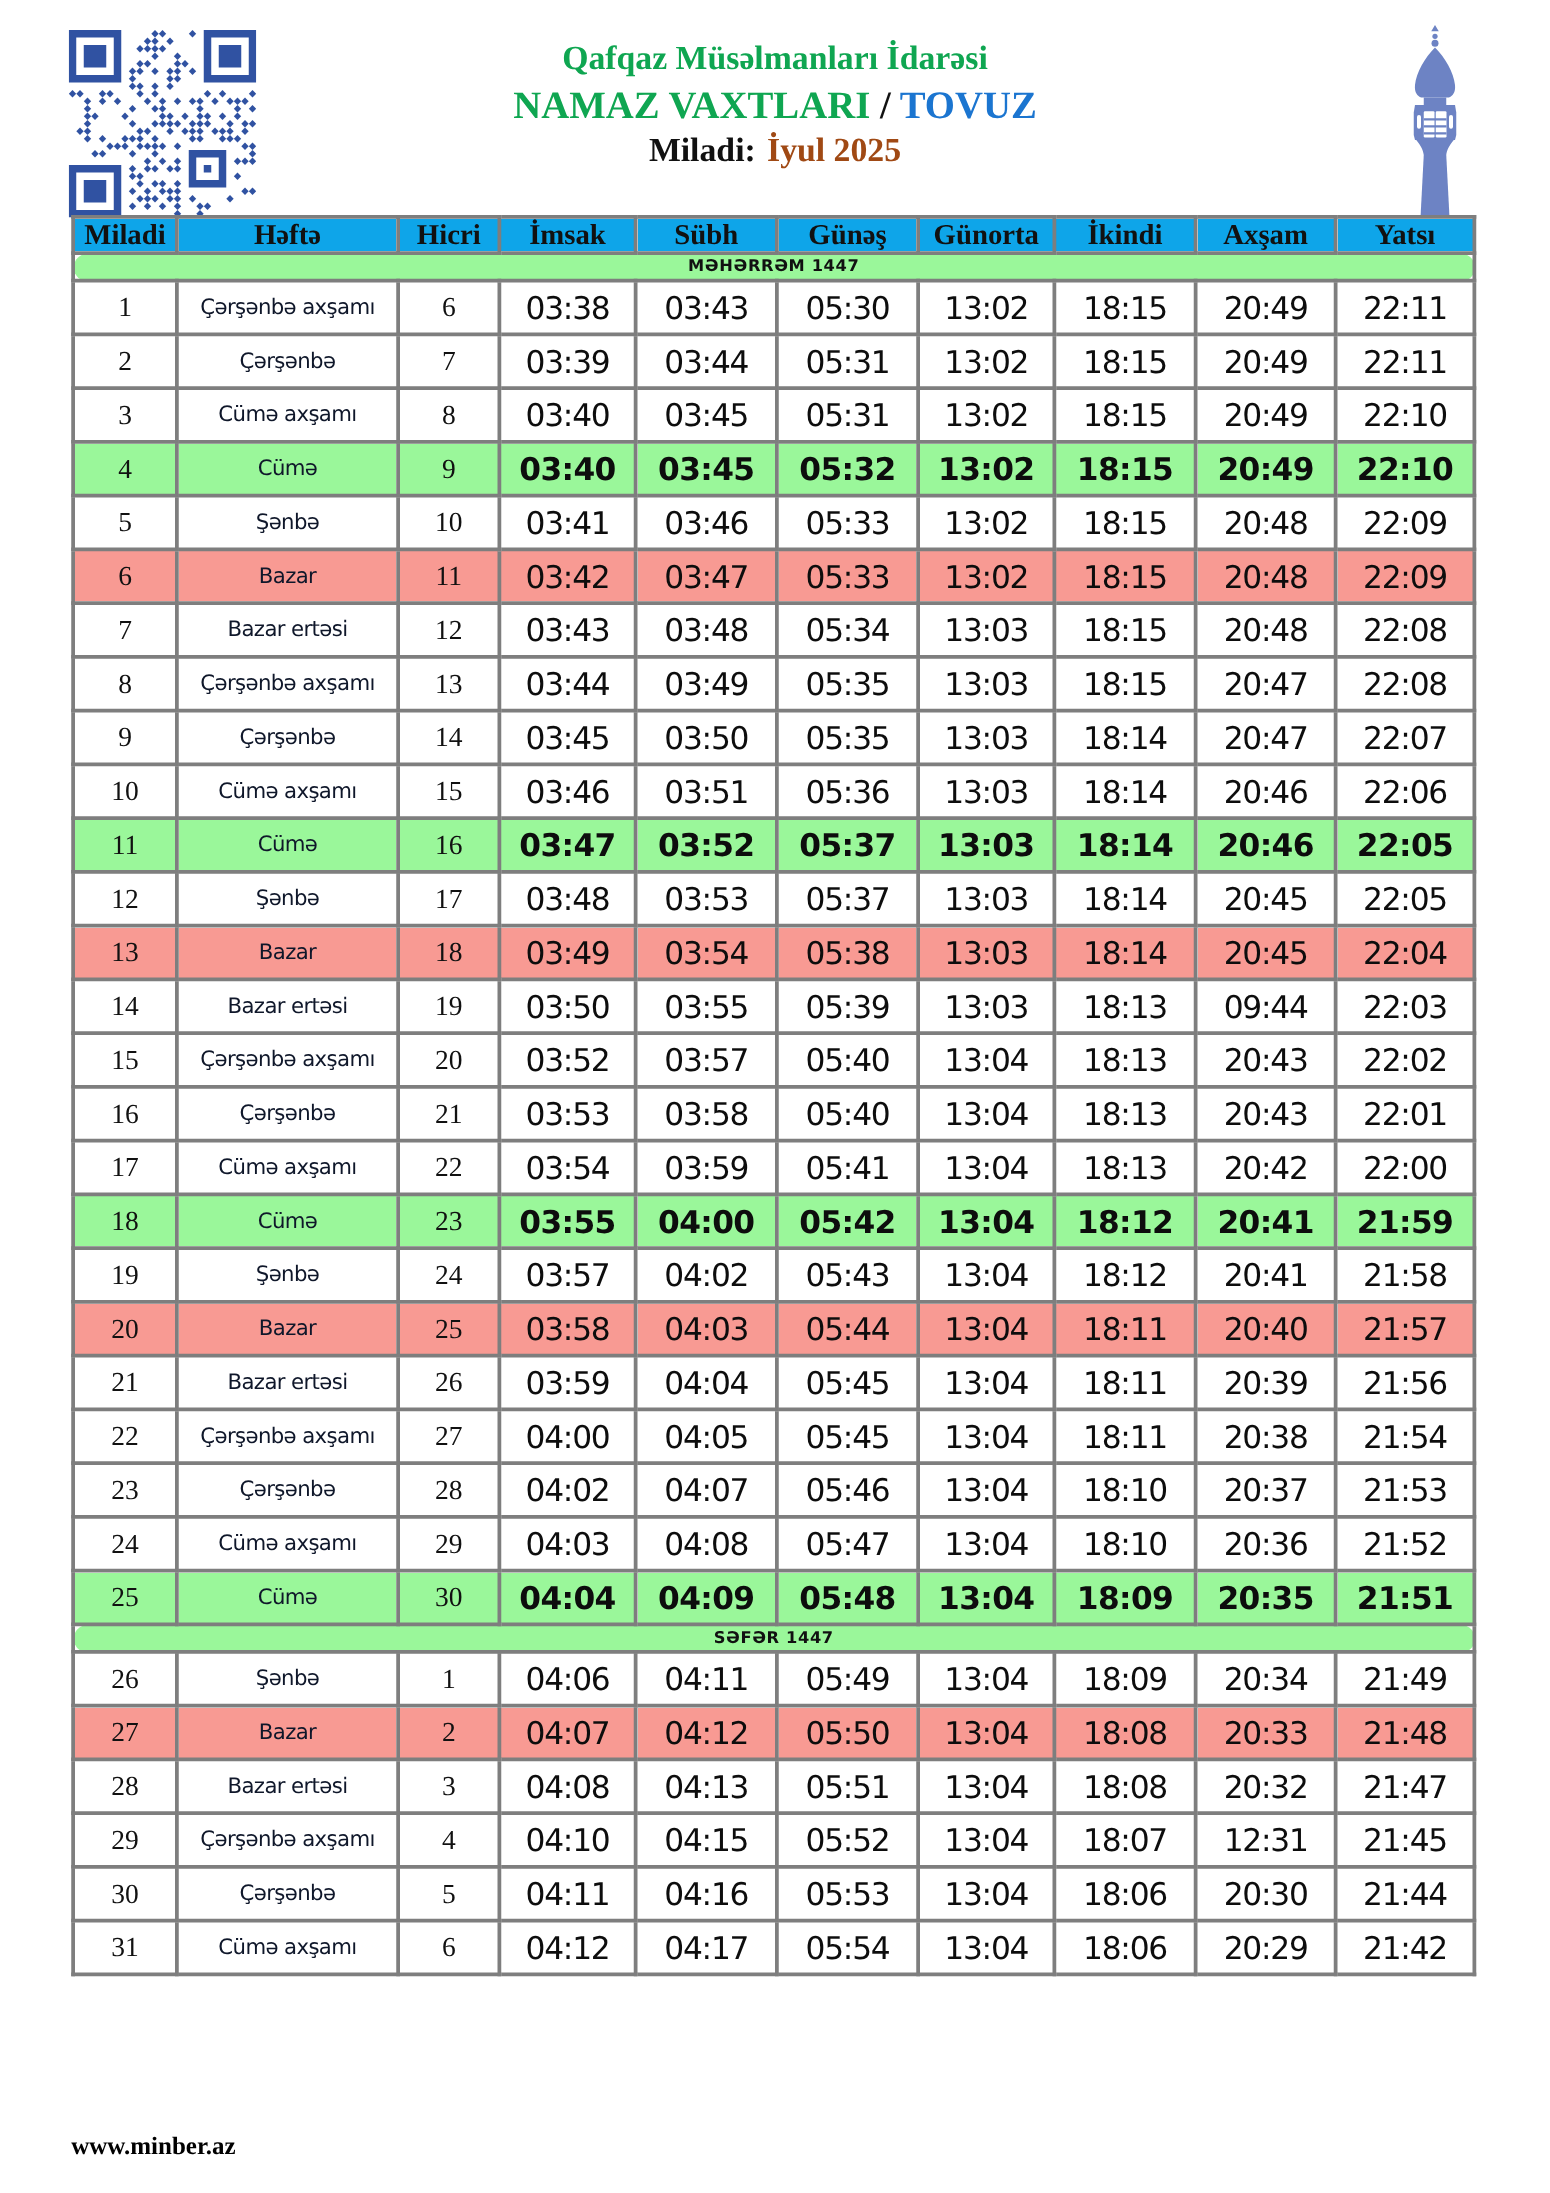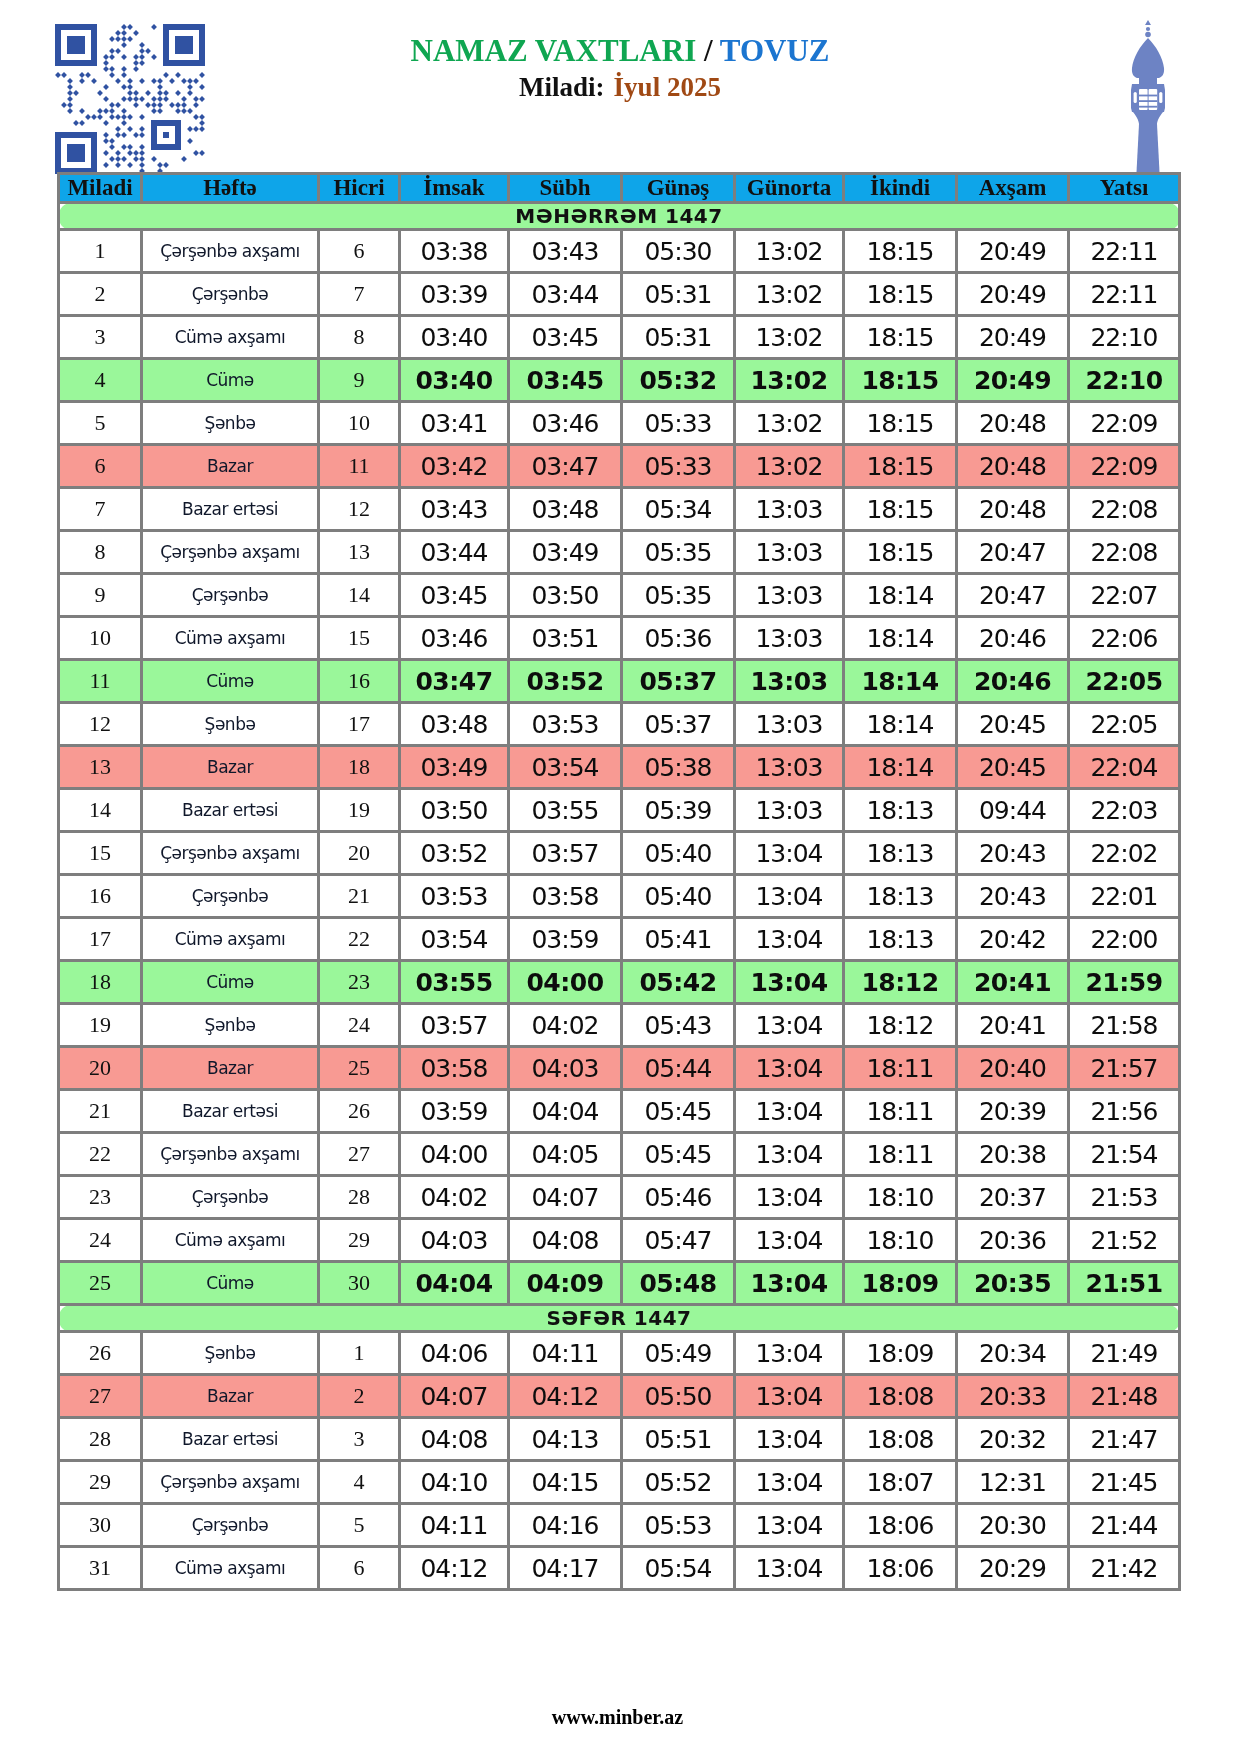--- a/index.html
+++ b/index.html
@@ -39,31 +39,31 @@
   }
   table.pt th, table.pt td{
     border:3px solid var(--grid);text-align:center;vertical-align:middle;
     padding:0;overflow:hidden;white-space:nowrap;
   }
   table.pt th{
     font-family:"Liberation Serif", serif;font-weight:bold;font-size:23px;height:29px;background:#0ea5e9;
   }
   tr.band td{
     background:var(--row-green);height:22px;
-    font-family:"DejaVu Sans", sans-serif;font-weight:bold;font-size:20px;letter-spacing:0.5px;border-radius:12px;
+    font-family:"DejaVu Sans", sans-serif;font-weight:bold;font-size:13px;letter-spacing:0.5px;border-radius:12px;
   }
   tr.data{height:43px;background:#fff;}
   tr.data.friday{background:var(--row-green);}
   tr.data.sunday{background:var(--row-red);}
   td.num{font-family:"Liberation Serif", serif;font-size:22px;}
   td.day{font-family:"DejaVu Sans", sans-serif;font-size:17px;letter-spacing:-0.5px;color:#0f172a;}
   td.time{font-family:"DejaVu Sans", sans-serif;font-size:25px;letter-spacing:-1px;color:#0d0d0d;}
   tr.data.friday td.time{font-weight:bold;letter-spacing:-0.5px;}
   .footer{
-    position:absolute;left:57px;top:1706px;width:1121px;text-align:center;
+    position:absolute;left:57px;top:1706px;width:1121px;text-align:left;
     font-family:"Liberation Serif", serif;font-weight:bold;font-size:20px;color:#000;
   }
 </style>
 </head>
 <body>
 
 <div class="page">
 
   <div class="qr">
     <svg id="qr-svg" width="150" height="150" viewBox="0 0 150 150" xmlns="http://www.w3.org/2000/svg">
@@ -233,20 +233,21 @@
         <path d="M75 138.06 L77.94 141 L75 143.94 L72.06 141 Z" fill="#3052A2"></path>
         <path d="M87 138.06 L89.94 141 L87 143.94 L84.06 141 Z" fill="#3052A2"></path>
         <path d="M105 138.06 L107.94 141 L105 143.94 L102.06 141 Z" fill="#3052A2"></path>
         <path d="M111 138.06 L113.94 141 L111 143.94 L108.06 141 Z" fill="#3052A2"></path>
         <path d="M87 144.06 L89.94 147 L87 149.94 L84.06 147 Z" fill="#3052A2"></path>
         <path d="M105 144.06 L107.94 147 L105 149.94 L102.06 147 Z" fill="#3052A2"></path>
       </svg>
   </div>
 
   <div class="header">
+    <div class="org">Qafqaz Müsəlmanları İdarəsi</div>
     <div class="line2"><span class="t-green">NAMAZ VAXTLARI</span><span class="t-sep"> / </span><span class="t-blue">TOVUZ</span></div>
     <div class="line3"><span class="lbl">Miladi:</span><span class="val">İyul 2025</span></div>
   </div>
 
   <div class="minaret">
     <svg width="72" height="152" viewBox="0 0 72 152" xmlns="http://www.w3.org/2000/svg">
       <g fill="#6D83C4">
         <path d="M36 0 L39 5 L33 5 Z"></path>
         <circle cx="36" cy="9" r="2.1"></circle>
         <circle cx="36" cy="14.5" r="2.8"></circle>

